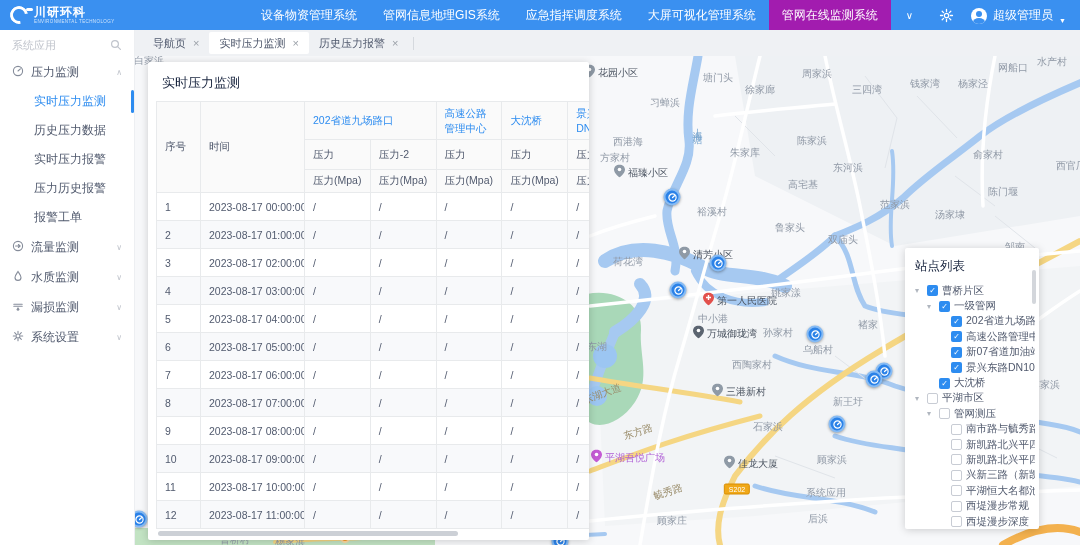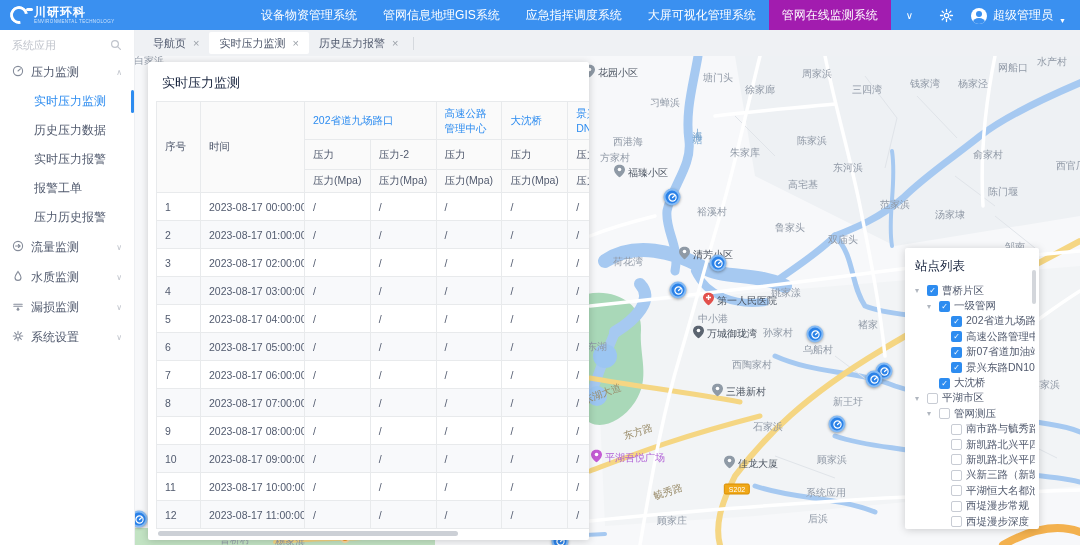--- a/index.html
+++ b/index.html
@@ -147,22 +147,22 @@
         <span><svg width="12" height="12" viewBox="0 0 12 12" fill="none" stroke="#858c9a" stroke-width="1.1" stroke-linecap="round">
             <circle cx="6" cy="6" r="4.6"></circle>
             <path d="M6 6 L8.4 3.8"></path>
           </svg></span>
         <span>压力监测</span>
         <span class="chev">∧</span>
       </div>
       <div class="menu-child active">实时压力监测</div>
       <div class="menu-child">历史压力数据</div>
       <div class="menu-child">实时压力报警</div>
+      <div class="menu-child">压力历史报警</div>
       <div class="menu-child">报警工单</div>
-      <div class="menu-child">压力历史报警</div>
       <div class="menu-row">
         <span><svg width="12" height="12" viewBox="0 0 12 12" fill="none" stroke="#858c9a" stroke-width="1.1" stroke-linecap="round">
             <circle cx="6" cy="6" r="4.6"></circle>
             <path d="M3.6 6 h4 M6.4 4.5 L8.1 6 L6.4 7.5"></path>
           </svg></span>
         <span>流量监测</span>
         <span class="chev">∨</span>
       </div>
       <div class="menu-row">
         <span><svg width="12" height="12" viewBox="0 0 12 12" fill="none" stroke="#858c9a" stroke-width="1.1" stroke-linecap="round">

